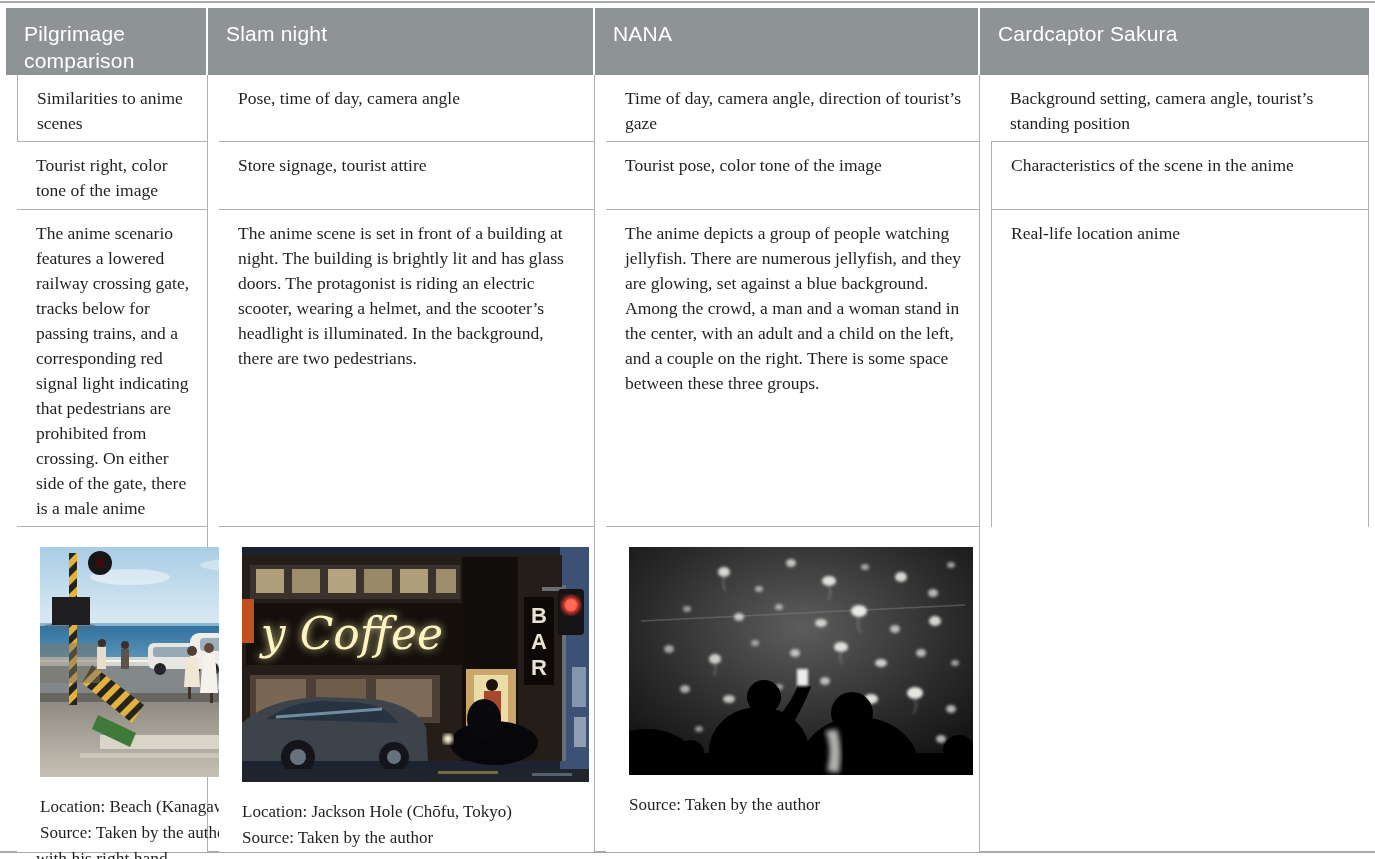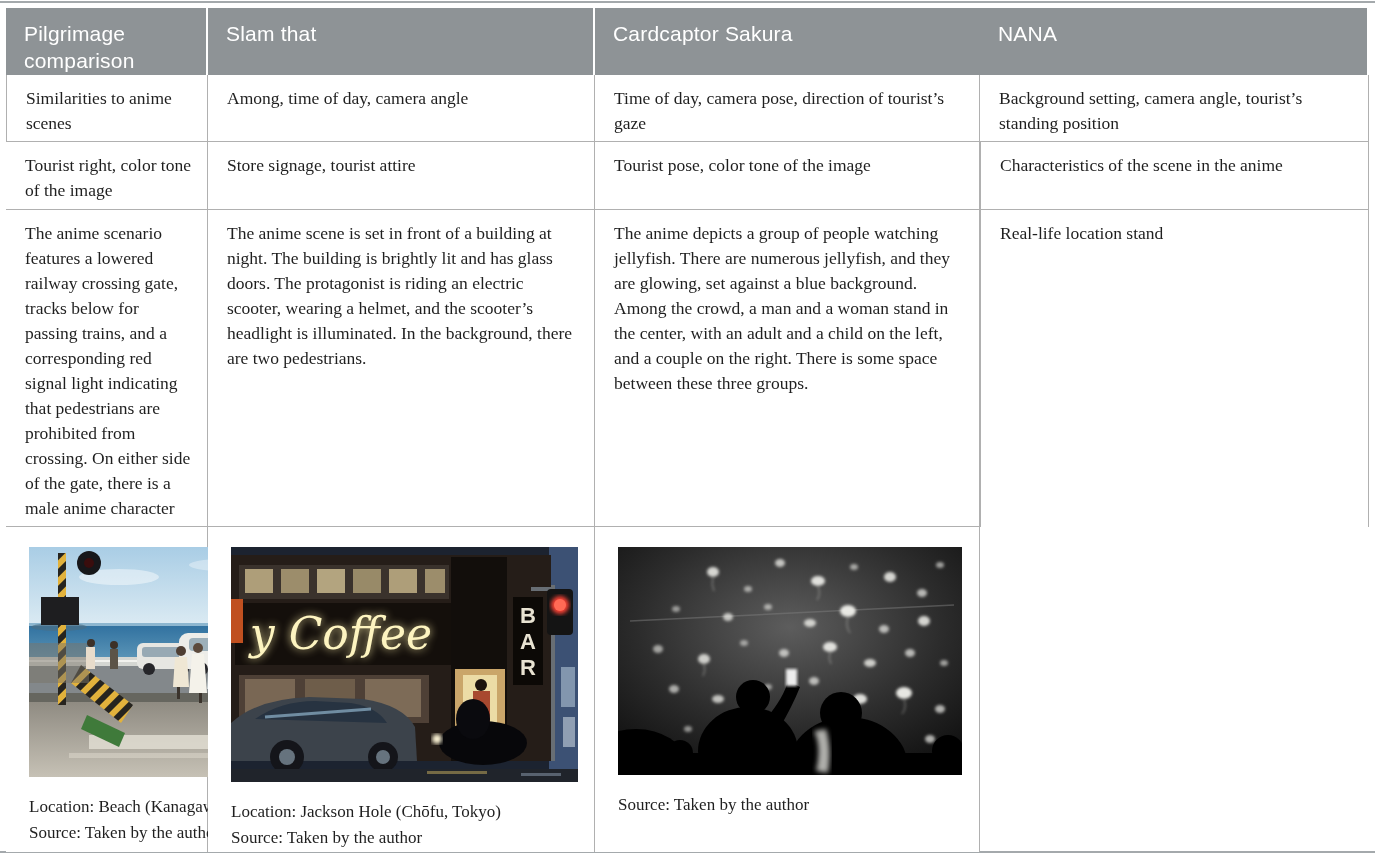--- a/index.html
+++ b/index.html
@@ -24,56 +24,57 @@
     border-right:2px solid #ffffff;
     letter-spacing:.2px;
   }
   .th.last{border-right:none;}
   .td{
     background:#ffffff;
     font-size:17.5px;line-height:25px;
     padding:11px 16px 0 19px;box-sizing:border-box;
     border-right:1px solid #b0b0b0;
     border-bottom:1px solid #b0b0b0;
+    margin-left:11px;
   }
   .td.first{border-left:1px solid #b0b0b0;}
   .td.lastrow{border-bottom:none;}
   .photo-cell{padding-top:20px;}
   .photo{display:block;margin-left:4px;}
   .caption{margin-top:17px;margin-left:4px;font-size:17px;line-height:26px;}
   .caption div{white-space:nowrap;}
 </style>
 </head>
 <body>
 
 <div class="rule top"></div>
 <div class="rule bottom"></div>
 
 <div class="tbl">
 
   <div class="th">Pilgrimage comparison</div>
-  <div class="th">Slam that</div>
+  <div class="th">Slam night</div>
+  <div class="th">NANA</div>
   <div class="th last">Cardcaptor Sakura</div>
-  <div class="th">NANA</div>
 
   <div class="td first">Similarities to anime scenes</div>
-  <div class="td">Among, time of day, camera angle</div>
-  <div class="td">Time of day, camera pose, direction of tourist’s gaze</div>
+  <div class="td">Pose, time of day, camera angle</div>
+  <div class="td">Time of day, camera angle, direction of tourist’s gaze</div>
   <div class="td">Background setting, camera angle, tourist’s standing position</div>
 
   <div class="td">Tourist right, color tone of the image</div>
   <div class="td">Store signage, tourist attire</div>
   <div class="td">Tourist pose, color tone of the image</div>
 
   <div class="td first">Characteristics of the scene in the anime</div>
   <div class="td">The anime scenario features a lowered railway crossing gate, tracks below for passing trains, and a corresponding red signal light indicating that pedestrians are prohibited from crossing. On either side of the gate, there is a male anime character and three female anime characters. The three female characters are chatting cheerfully, facing the viewer. The male character stands quietly gazing at the three female characters, with his back to the viewer, holding a black bag on his right shoulder with his right hand.</div>
   <div class="td">The anime scene is set in front of a building at night. The building is brightly lit and has glass doors. The protagonist is riding an electric scooter, wearing a helmet, and the scooter’s headlight is illuminated. In the background, there are two pedestrians.</div>
   <div class="td">The anime depicts a group of people watching jellyfish. There are numerous jellyfish, and they are glowing, set against a blue background. Among the crowd, a man and a woman stand in the center, with an adult and a child on the left, and a couple on the right. There is some space between these three groups.</div>
 
-  <div class="td first lastrow">Real-life location stand</div>
+  <div class="td first lastrow">Real-life location anime</div>
 
   <div class="td lastrow photo-cell">
     <svg class="photo" width="343" height="230" viewBox="0 0 343 230">
       <defs>
         <linearGradient id="sky1" x1="0" y1="0" x2="0" y2="1">
           <stop offset="0" stop-color="#a9cde5"></stop>
             <stop offset="1" stop-color="#dcebf3"></stop>
         </linearGradient>
         <linearGradient id="sea1" x1="0" y1="0" x2="0" y2="1">
           <stop offset="0" stop-color="#2e6f9e"></stop>

